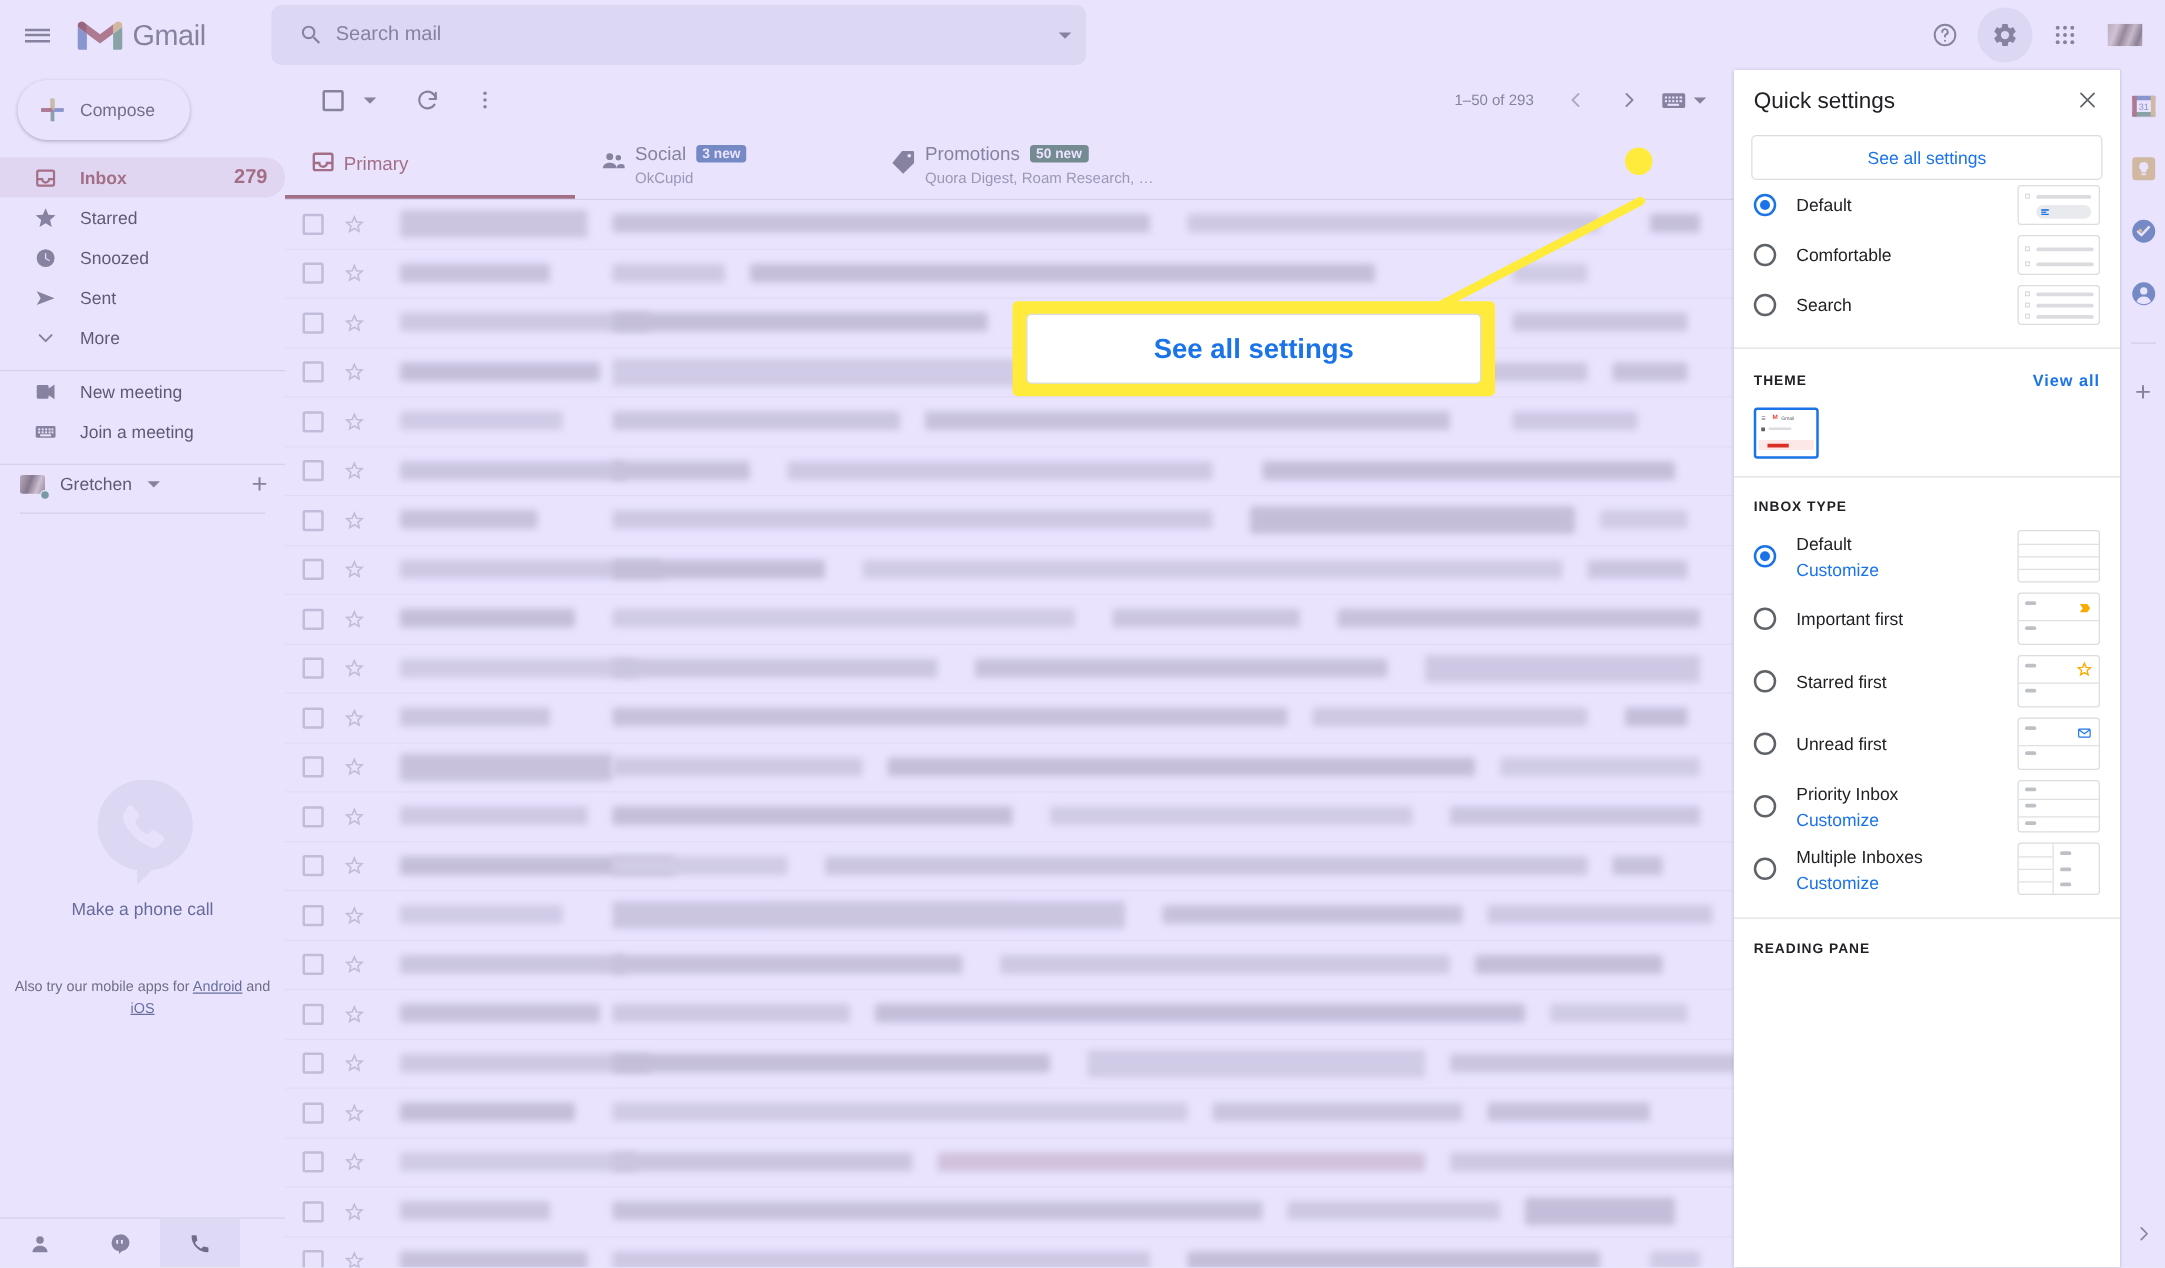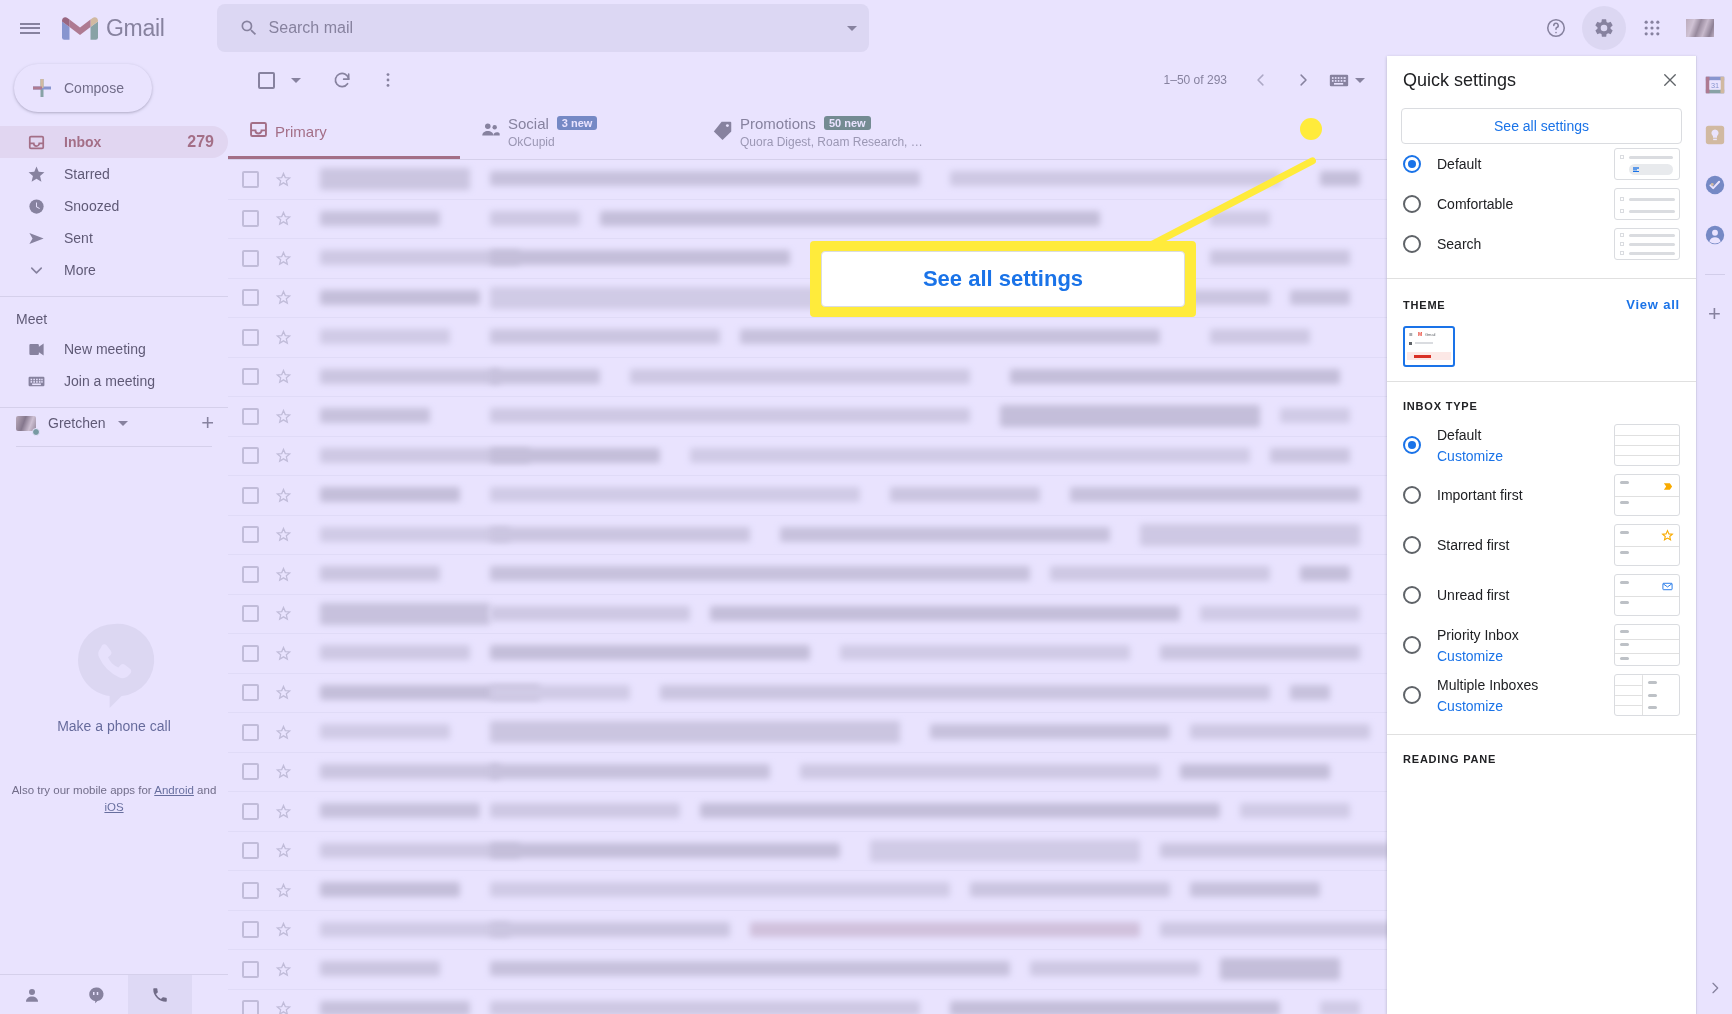--- a/index.html
+++ b/index.html
@@ -295,21 +295,20 @@
           <svg width="19" height="19" viewBox="0 0 24 24" fill="none" stroke="#5f6368" stroke-width="2">
               <path d="M6 9l6 6 6-6" stroke-linecap="round" stroke-linejoin="round"></path>
             </svg>
         </span>
         <span class="lbl">More</span>
         <span class="cnt"></span>
       </div>
     </div>
 
     <div class="divider"></div>
-    <div class="sec-title">Meet</div>
     <div class="nav-item">
       <span class="ico">
         <svg width="19" height="19" viewBox="0 0 24 24" fill="#5f6368">
             <path d="M15 8.5V6.5A1.5 1.5 0 0 0 13.5 5h-9A1.5 1.5 0 0 0 3 6.5v11A1.5 1.5 0 0 0 4.5 19h9a1.5 1.5 0 0 0 1.5-1.5v-2l6 4V4.5z"></path>
           </svg>
       </span>
       <span class="lbl">New meeting</span>
     </div>
     <div class="nav-item">
       <span class="ico">

